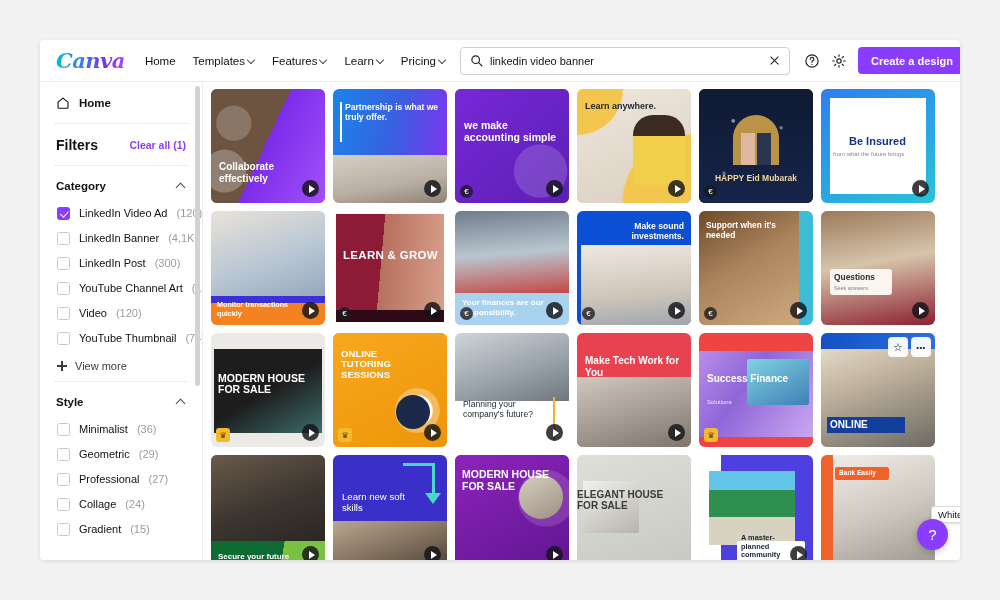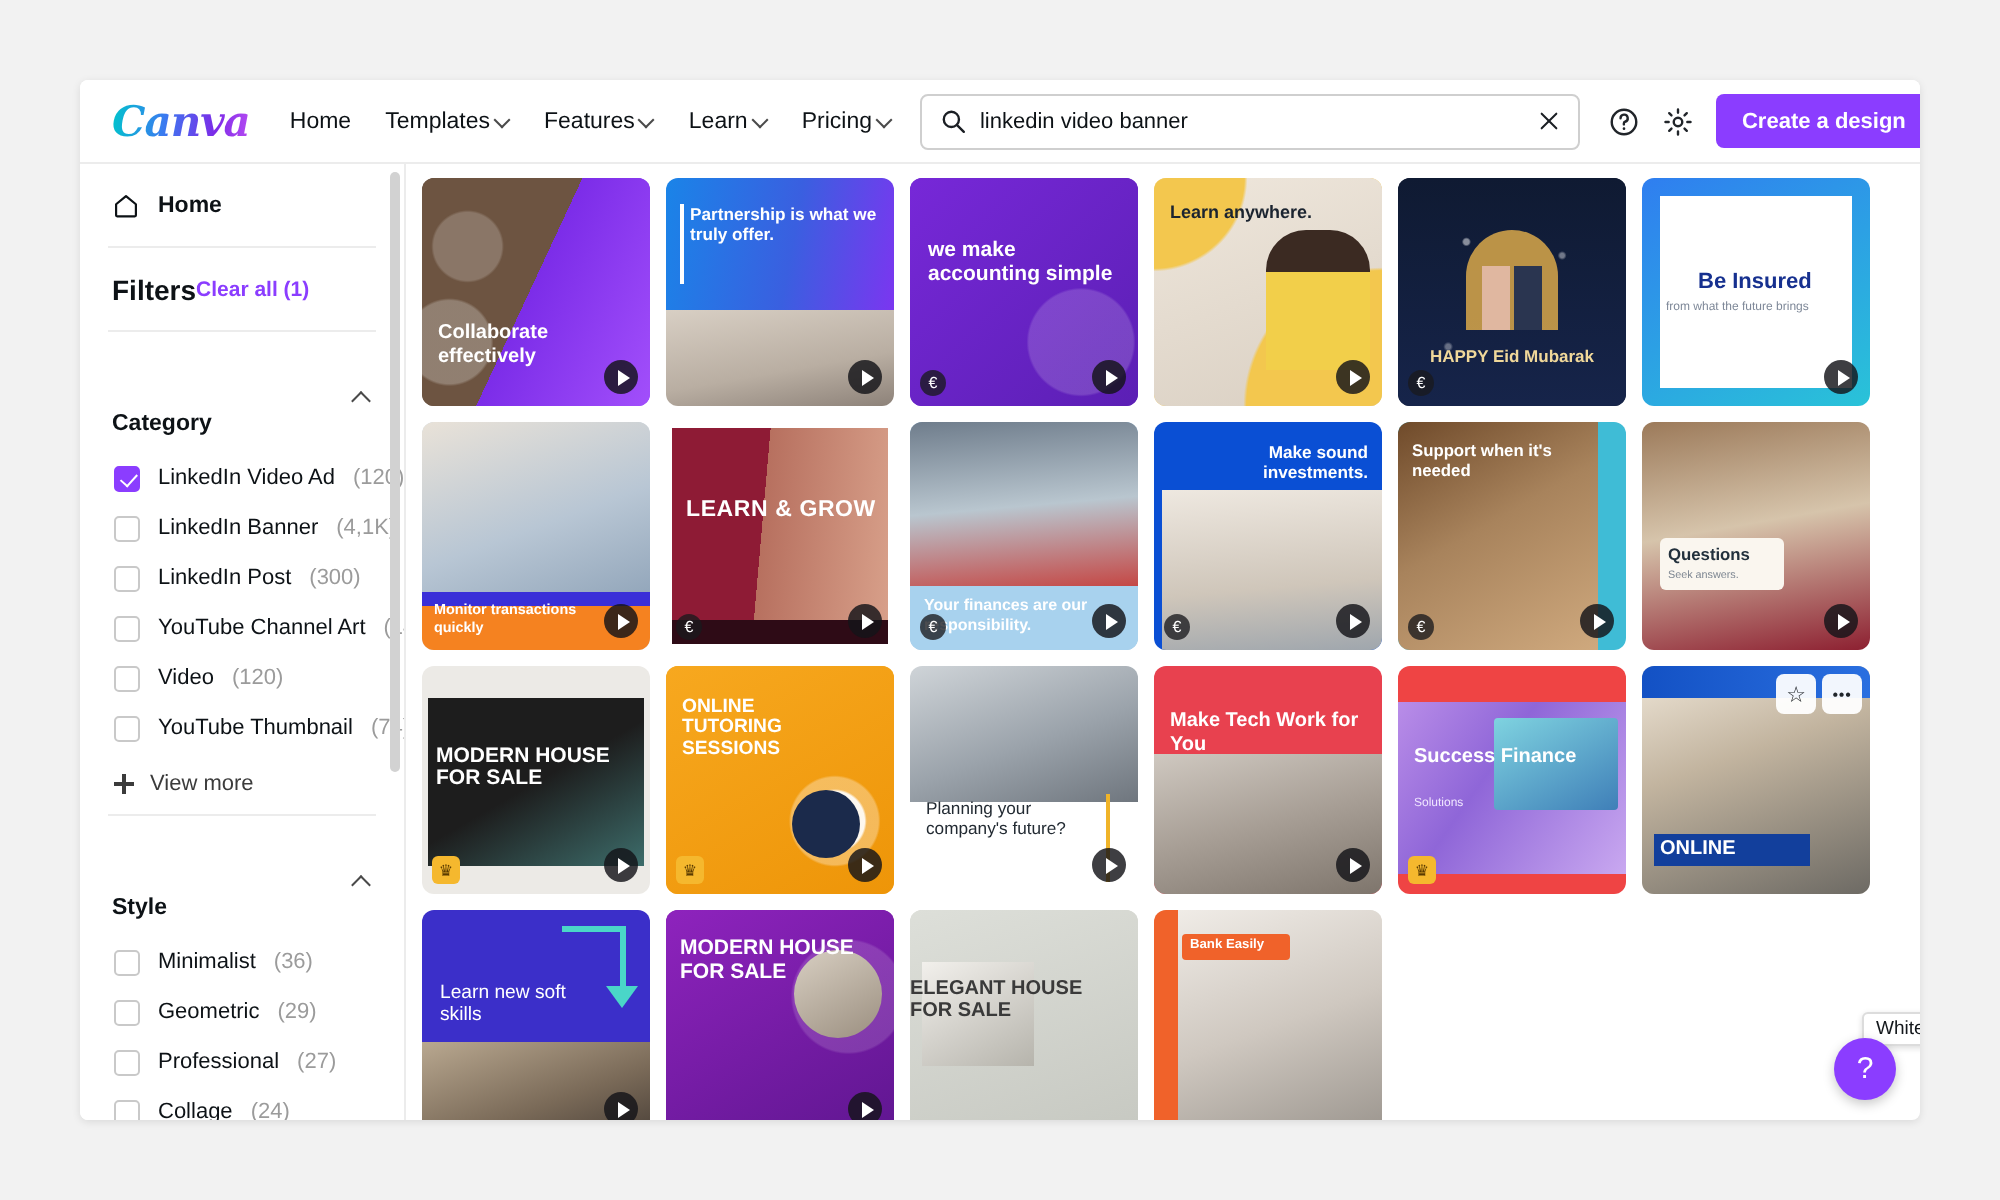--- a/index.html
+++ b/index.html
@@ -70,30 +70,30 @@
     width: 163px; flex: 0 0 163px; border-right: 1px solid #ececec;
     position: relative; overflow: hidden; background: #fff;
   }
   .sb-inner { padding: 0 0 0 0; }
   .sb-home {
     display: flex; align-items: center; gap: 9px; padding: 14px 16px 13px;
     font-size: 11.5px; font-weight: 600; color: #0d1216; cursor: pointer;
   }
   .sb-sep { height: 1px; background: #ececec; margin: 0 14px; }
   .sb-filters {
-    display: flex; align-items: center; 
+    display: flex; align-items: center; justify-content: space-between;
     padding: 13px 16px 12px;
   }
   .sb-filters-title { font-size: 14px; font-weight: 700; color: #0d1216; }
   .sb-clear { font-size: 10.5px; color: #8b3dff; cursor: pointer; font-weight: 600; }
   .sb-group-head {
     display: flex; align-items: center; justify-content: space-between;
     padding: 14px 16px 9px; cursor: pointer;
   }
-  .sb-group-title { font-size: 11.5px; font-weight: 700; color: #0d1216; margin-top: 26px; }
+  .sb-group-title { font-size: 11.5px; font-weight: 700; color: #0d1216; }
   .chev-up { width: 9px; height: 9px; position: relative; }
   .chev-up::after {
     content:''; position:absolute; left:0; top:2px; width:6px; height:6px;
     border-left:1.4px solid #4a4a4a; border-top:1.4px solid #4a4a4a;
     transform: rotate(45deg);
   }
   .sb-opt {
     display: flex; align-items: center; gap: 9px; padding: 5px 16px 5px 17px;
     cursor: pointer; font-size: 11px; line-height: 15px;
   }
@@ -487,20 +487,26 @@
           <div class="ph" style="background:linear-gradient(160deg,#efe6d8 0%,#c2b49f 40%,#6d6a64 100%)"></div>
           <div style="position:absolute;left:0;right:0;top:0;height:16px;background:linear-gradient(90deg,#1351c4,#2a6fe0)"></div>
           <div style="position:absolute;left:6px;bottom:14px;right:30px;height:16px;background:#123f9c"></div>
           <div class="txt" style="left:9px;bottom:16px;color:#fff;font-size:10px">ONLINE</div>
           <div class="hover-actions">
             <div class="hov-btn">☆</div>
             <div class="hov-btn" style="font-size:8px;letter-spacing:.4px">•••</div>
           </div>
         </div>
 
+        <div class="card" style="background:#1e7a3c">
+          <div class="ph" style="bottom:26px;background:linear-gradient(160deg,#6a5a4a 0%,#3c3630 55%,#2a2622 100%)"></div>
+          <div style="position:absolute;left:0;right:0;bottom:0;height:28px;background:linear-gradient(100deg,#0f6b34 0 62%, #7ac143 62%)"></div>
+          <div class="txt" style="left:7px;bottom:8px;color:#fff;font-size:8px">Secure your future</div>
+          <div class="play"></div>
+        </div>
 
         <div class="card" style="background:#3b2fc9">
           <div class="ph" style="top:58%;background:linear-gradient(160deg,#b9a890 0%,#7a6a58 60%,#4a4038 100%)"></div>
           <div style="position:absolute;right:12px;top:8px;width:32px;height:3px;background:#4ad6c8"></div>
           <div style="position:absolute;right:12px;top:8px;width:3px;height:34px;background:#4ad6c8"></div>
           <div style="position:absolute;right:6px;top:38px;border-left:8px solid transparent;border-right:8px solid transparent;border-top:11px solid #4ad6c8"></div>
           <div class="txt" style="left:9px;top:36px;right:40px;color:#fff;font-size:9.6px;font-weight:400">Learn new soft skills</div>
           <div class="play"></div>
         </div>
 
@@ -510,20 +516,27 @@
           <div class="txt" style="left:7px;top:14px;color:#fff;font-size:10.5px;line-height:1.1">MODERN HOUSE FOR SALE</div>
           <div class="play"></div>
         </div>
 
         <div class="card" style="background:#d6d7d1">
           <div class="ph" style="background:linear-gradient(160deg,#dddfd9 0%,#c6c8c1 100%)"></div>
           <div style="position:absolute;left:6px;top:26px;width:56px;height:52px;background:linear-gradient(150deg,#f2f0ec,#b6b4ac)"></div>
           <div class="txt" style="right:7px;top:34px;color:#3a3a3a;font-size:10px;line-height:1.1">ELEGANT HOUSE FOR SALE</div>
         </div>
 
+        <div class="card" style="background:#fff">
+          <div class="ph" style="left:22px;background:#4e3fe0"></div>
+          <div style="position:absolute;left:10px;top:16px;right:18px;bottom:24px;background:linear-gradient(180deg,#63c6e8 0 26%, #2f8f4f 26% 62%, #d8d2c0 62% 100%)"></div>
+          <div style="position:absolute;left:38px;bottom:6px;right:8px;height:22px;background:#fff;border-radius:2px"></div>
+          <div class="txt" style="left:42px;bottom:9px;right:10px;color:#1a2430;font-size:7.4px;font-weight:600">A master-planned community</div>
+          <div class="play"></div>
+        </div>
 
         <div class="card" style="background:#e8e4df">
           <div class="ph" style="left:10px;background:linear-gradient(160deg,#f0ece7 0%,#cfc8c0 50%,#9a948d 100%)"></div>
           <div style="position:absolute;left:0;top:0;bottom:0;width:12px;background:#f0622a"></div>
           <div style="position:absolute;left:14px;top:12px;width:54px;height:13px;background:#f0622a;border-radius:2px"></div>
           <div class="txt" style="left:18px;top:14px;color:#fff;font-size:6.6px">Bank Easily</div>
         </div>
 
       </div>
 

